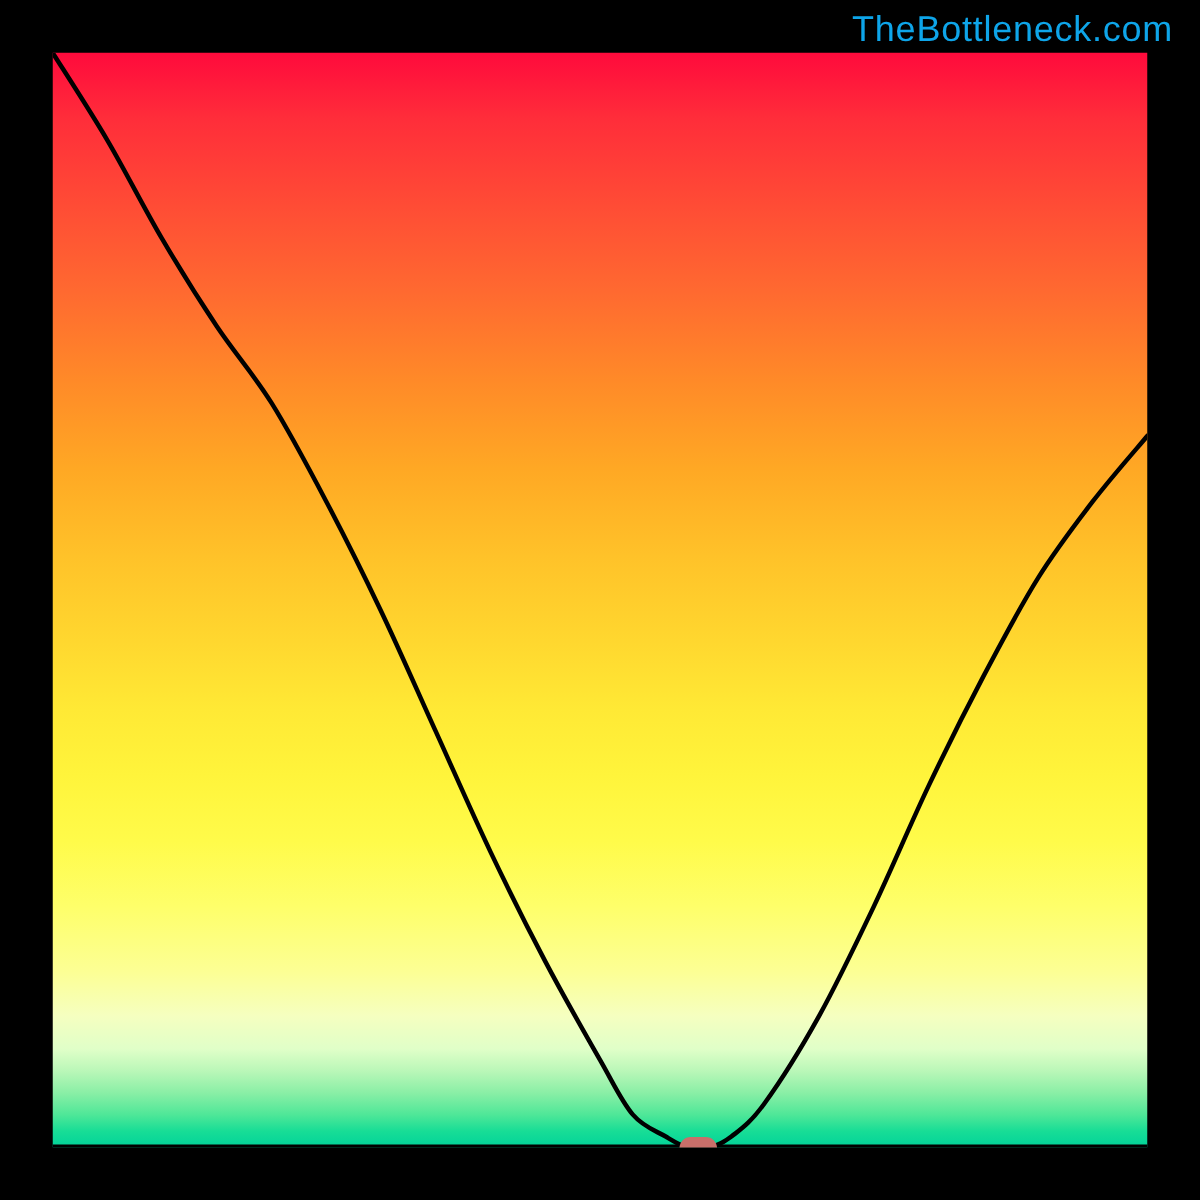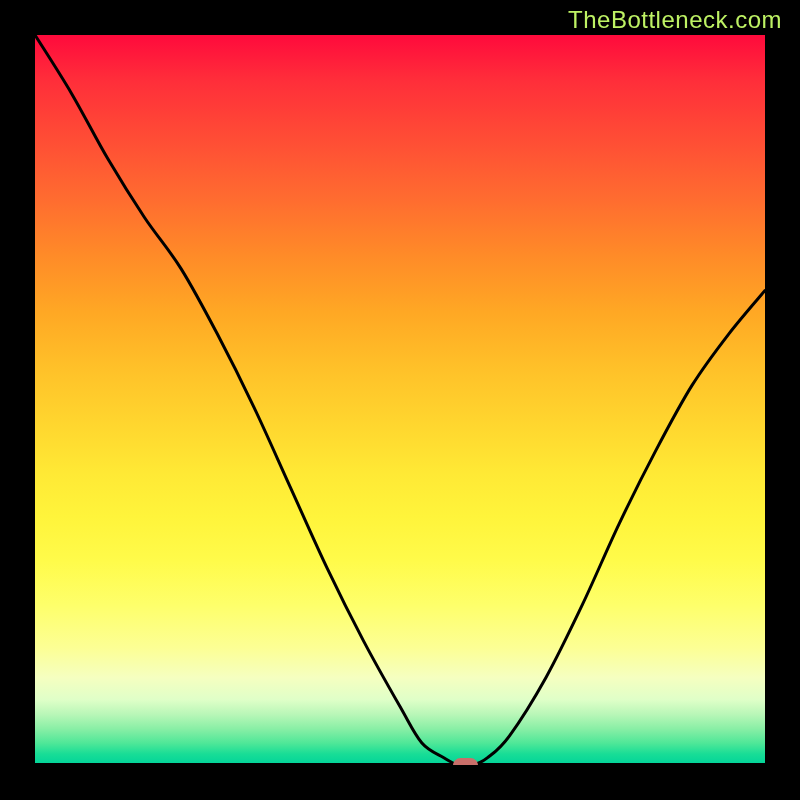--- a/index.html
+++ b/index.html
@@ -8,21 +8,21 @@
     height: 800px;
     background: #000;
     position: relative;
     font-family: Arial, sans-serif;
     overflow: hidden;
   }
   .watermark {
     position: absolute;
     top: 6px;
     right: 18px;
-    color: #bef264;
+    color: #0ea5e9;
     font-size: 24px;
     z-index: 10;
     letter-spacing: 0.5px;
     text-align: center;
   }
   .plot-area {
     position: absolute;
     left: 35px;
     top: 35px;
     width: 730px;

